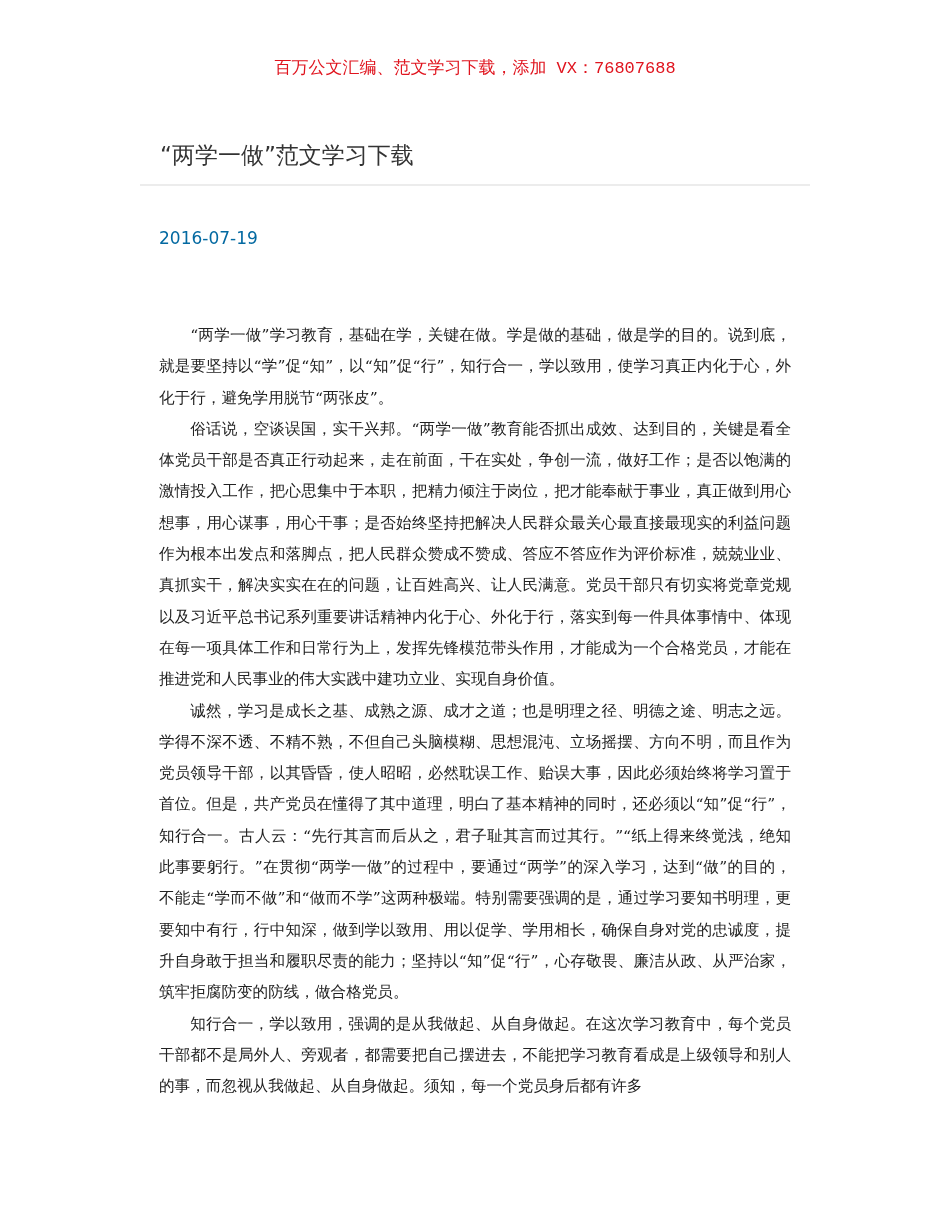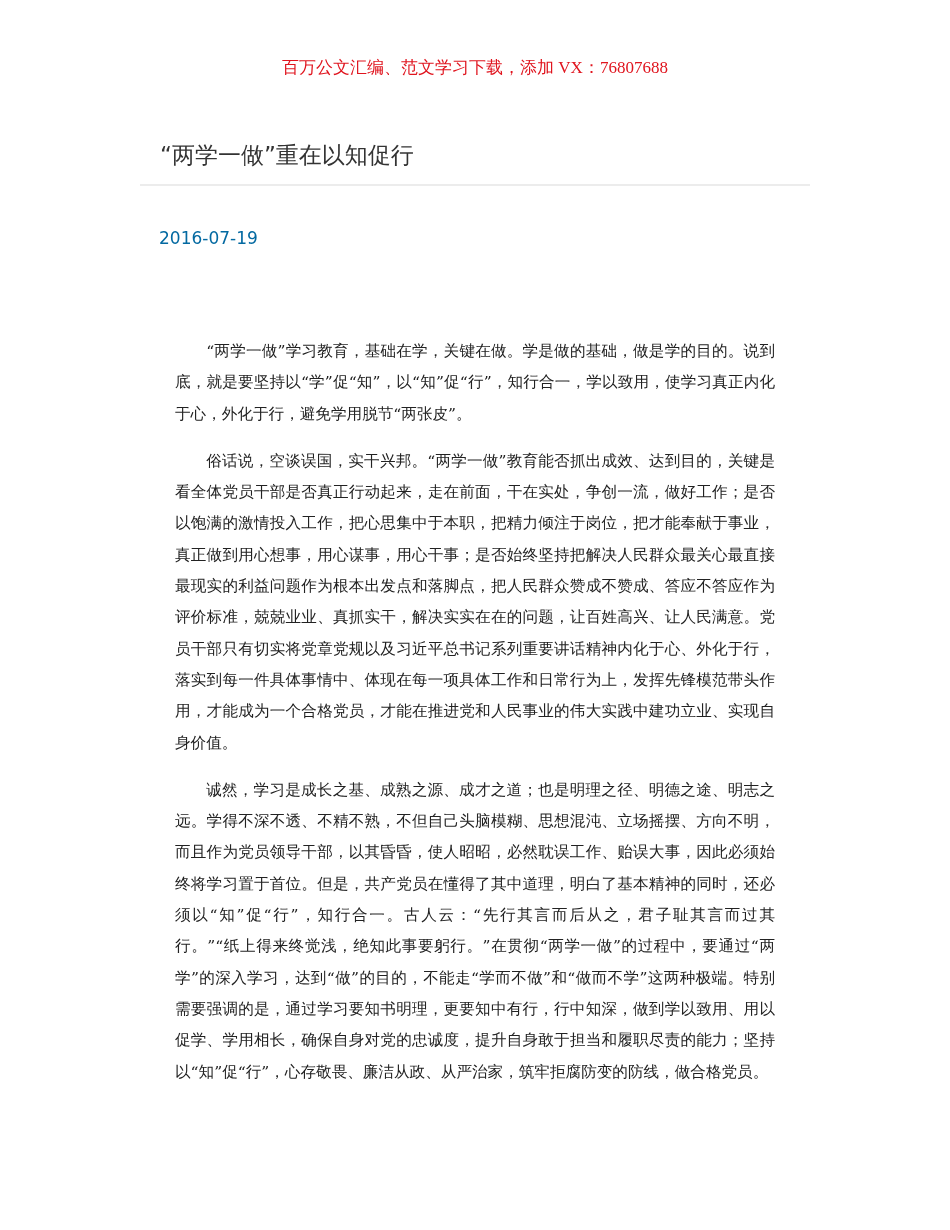--- a/index.html
+++ b/index.html
@@ -13,21 +13,21 @@
       position: relative;
       overflow: hidden;
       font-family: "DejaVu Sans", sans-serif;
     }
     .banner {
       position: absolute;
       top: 56px;
       left: 0;
       width: 950px;
       text-align: center;
-      font-family: Liberation Serif, serif;
+      font-family: Liberation Mono, monospace;
       font-size: 17px;
       color: #e0141e;
       letter-spacing: 0;
     }
     .article-title {
       position: absolute;
       top: 140px;
       left: 160px;
       font-family: "DejaVu Sans", sans-serif;
       font-size: 23px;
@@ -56,32 +56,33 @@
       top: 320px;
       left: 159px;
       width: 632px;
       font-family: "DejaVu Serif", serif;
       font-size: 15.6px;
       line-height: 31.3px;
       color: #222222;
       text-align: justify;
     }
     .body-text p {
-      margin: 16px;
+      margin: 0;
       text-indent: 2em;
     }
   </style>
 </head>
 <body>
 
 <div class="banner">百万公文汇编、范文学习下载，添加 VX：76807688</div>
 
-<h1 class="article-title">“两学一做”重在以知促行</h1>
+<h1 class="article-title">“两学一做”范文学习下载</h1>
 
 <div class="divider"></div>
 
 <div class="date">2016-07-19</div>
 
 <div class="body-text">
   <p>“两学一做”学习教育，基础在学，关键在做。学是做的基础，做是学的目的。说到底，就是要坚持以“学”促“知”，以“知”促“行”，知行合一，学以致用，使学习真正内化于心，外化于行，避免学用脱节“两张皮”。</p>
   <p>俗话说，空谈误国，实干兴邦。“两学一做”教育能否抓出成效、达到目的，关键是看全体党员干部是否真正行动起来，走在前面，干在实处，争创一流，做好工作；是否以饱满的激情投入工作，把心思集中于本职，把精力倾注于岗位，把才能奉献于事业，真正做到用心想事，用心谋事，用心干事；是否始终坚持把解决人民群众最关心最直接最现实的利益问题作为根本出发点和落脚点，把人民群众赞成不赞成、答应不答应作为评价标准，兢兢业业、真抓实干，解决实实在在的问题，让百姓高兴、让人民满意。党员干部只有切实将党章党规以及习近平总书记系列重要讲话精神内化于心、外化于行，落实到每一件具体事情中、体现在每一项具体工作和日常行为上，发挥先锋模范带头作用，才能成为一个合格党员，才能在推进党和人民事业的伟大实践中建功立业、实现自身价值。</p>
   <p>诚然，学习是成长之基、成熟之源、成才之道；也是明理之径、明德之途、明志之远。学得不深不透、不精不熟，不但自己头脑模糊、思想混沌、立场摇摆、方向不明，而且作为党员领导干部，以其昏昏，使人昭昭，必然耽误工作、贻误大事，因此必须始终将学习置于首位。但是，共产党员在懂得了其中道理，明白了基本精神的同时，还必须以“知”促“行”，知行合一。古人云：“先行其言而后从之，君子耻其言而过其行。”“纸上得来终觉浅，绝知此事要躬行。”在贯彻“两学一做”的过程中，要通过“两学”的深入学习，达到“做”的目的，不能走“学而不做”和“做而不学”这两种极端。特别需要强调的是，通过学习要知书明理，更要知中有行，行中知深，做到学以致用、用以促学、学用相长，确保自身对党的忠诚度，提升自身敢于担当和履职尽责的能力；坚持以“知”促“行”，心存敬畏、廉洁从政、从严治家，筑牢拒腐防变的防线，做合格党员。</p>
+  <p>知行合一，学以致用，强调的是从我做起、从自身做起。在这次学习教育中，每个党员干部都不是局外人、旁观者，都需要把自己摆进去，不能把学习教育看成是上级领导和别人的事，而忽视从我做起、从自身做起。须知，每一个党员身后都有许多</p>
 </div>
 
 </body></html>

